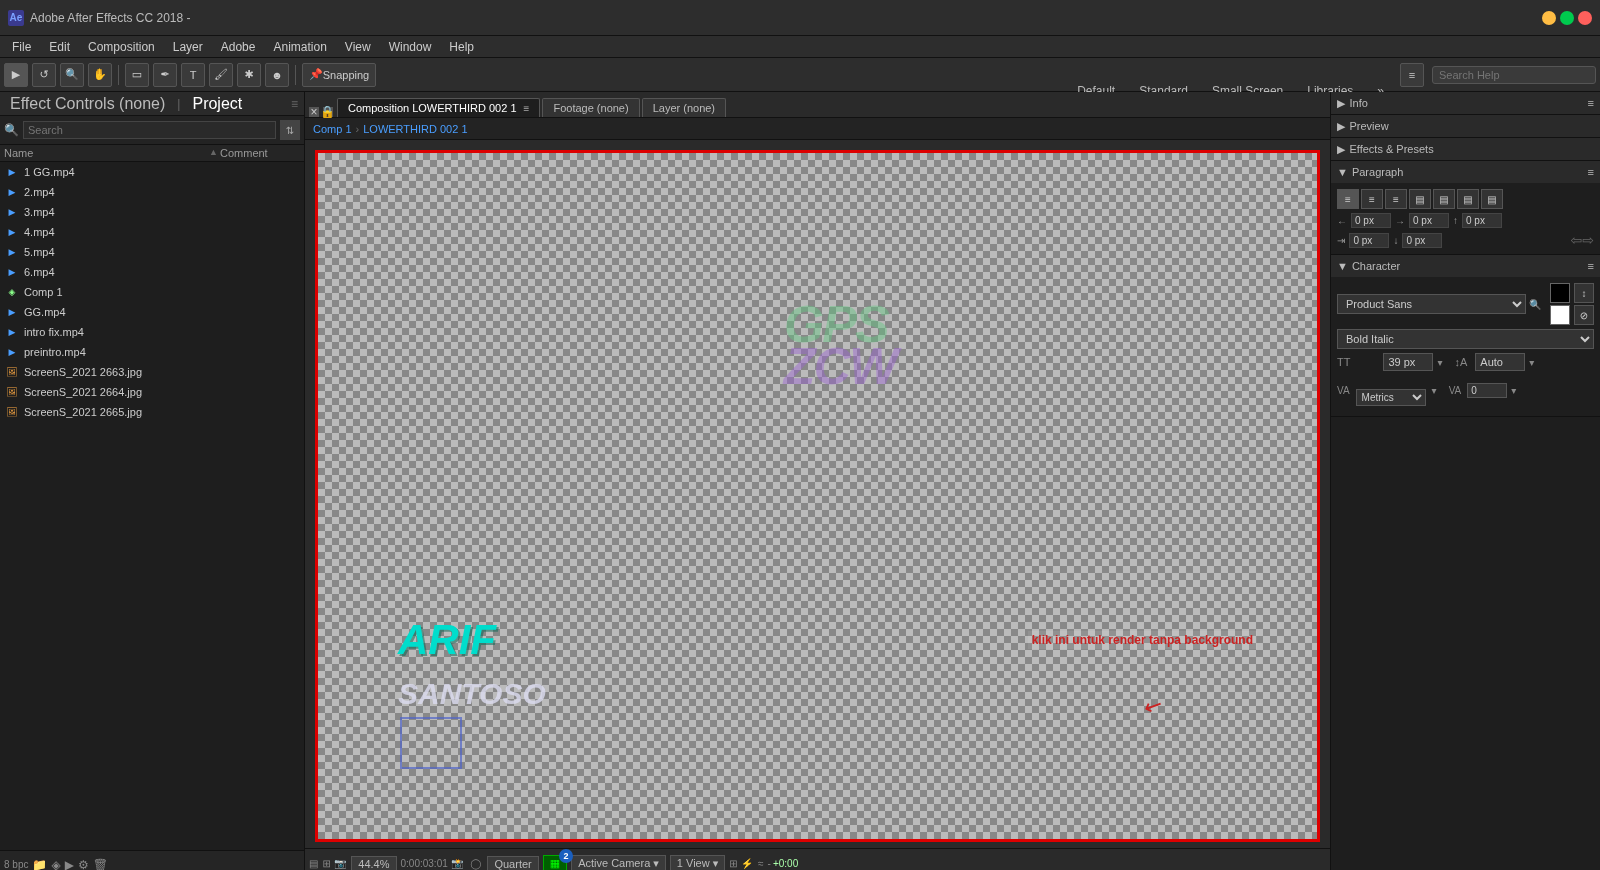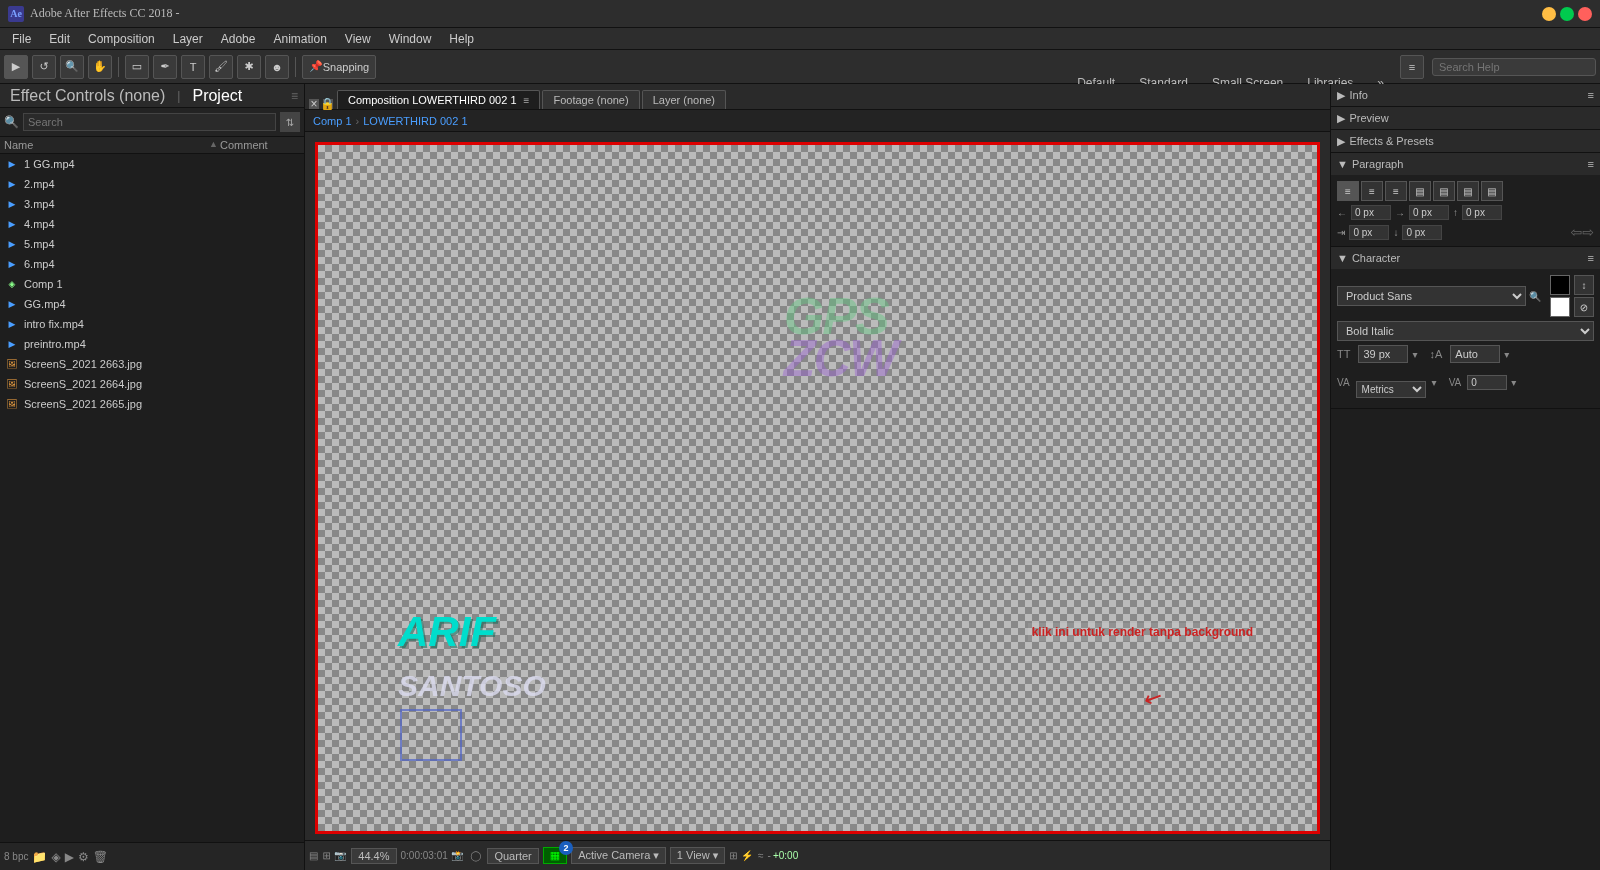--- a/index.html
+++ b/index.html
@@ -1,21 +1,21 @@
 <!DOCTYPE html>
 <html><head>
   <meta charset="utf-8">
   <style>
     * { margin: 0; padding: 0; box-sizing: border-box; }
     body { width: 1600px; height: 870px; overflow: hidden; background: #1a1a1a; font-family: Arial, sans-serif; font-size: 12px; color: #ccc; }
 
     
     .title-bar {
-      height: 28px; background: #2d2d2d; display: flex; align-items: center;
-      padding: 0 8px; border-bottom: 1px solid #111; font-family: Liberation Serif, serif;
+      height: 36px; background: #2d2d2d; display: flex; align-items: center;
+      padding: 0 8px; border-bottom: 1px solid #111;
     }
     .title-bar-icon { width: 16px; height: 16px; background: #3a3a8f; border-radius: 2px; margin-right: 6px; display: flex; align-items: center; justify-content: center; color: #7aa0ff; font-weight: bold; font-size: 10px; }
     .title-bar-text { color: #bbb; font-size: 12px; }
     .title-bar-controls { margin-left: auto; display: flex; gap: 4px; }
     .title-btn { width: 14px; height: 14px; border-radius: 50%; cursor: pointer; }
     .title-btn.min { background: #ffbd44; }
     .title-btn.max { background: #00ca4e; }
     .title-btn.close { background: #ff605c; }
 
     
@@ -63,21 +63,21 @@
     .right-panel { width: 270px; background: #1e1e1e; border-left: 1px solid #111; display: flex; flex-direction: column; }
     .right-panel-section { border-bottom: 1px solid #111; }
     .right-panel-title { height: 22px; background: #2a2a2a; display: flex; align-items: center; padding: 0 6px; font-size: 11px; color: #bbb; cursor: pointer; }
 
     
     .char-row { display: flex; align-items: center; gap: 4px; margin-bottom: 4px; }
     .char-font-select { flex: 1; background: #333; border: 1px solid #555; color: #ccc; font-size: 11px; padding: 2px 4px; }
     .char-color-box { width: 20px; height: 20px; background: #000; border: 1px solid #666; cursor: pointer; }
     .char-color-box2 { width: 20px; height: 20px; background: #fff; border: 1px solid #666; cursor: pointer; }
     .char-style-select { flex: 1; background: #333; border: 1px solid #555; color: #ccc; font-size: 11px; padding: 2px 4px; }
-    .char-size-input { width: 50px; background: #333; border: 1px solid #555; color: #ccc; font-size: 11px; padding: 2px 4px; }
+    .char-size-input { width: 50px; background: #333; border: 1px solid #555; color: #ccc; font-size: 11px; padding: 2px 4px; margin-left: 25px; }
     .char-auto { width: 50px; background: #333; border: 1px solid #555; color: #ccc; font-size: 11px; padding: 2px 4px; }
     .para-align-row { display: flex; gap: 2px; margin-bottom: 4px; }
     .para-btn { width: 22px; height: 20px; background: #333; border: 1px solid #555; cursor: pointer; display: flex; align-items: center; justify-content: center; font-size: 10px; }
     .para-btn.active { background: #555; }
 
     
     ::-webkit-scrollbar { width: 6px; height: 6px; }
     ::-webkit-scrollbar-track { background: #1a1a1a; }
     ::-webkit-scrollbar-thumb { background: #444; border-radius: 3px; }
 

